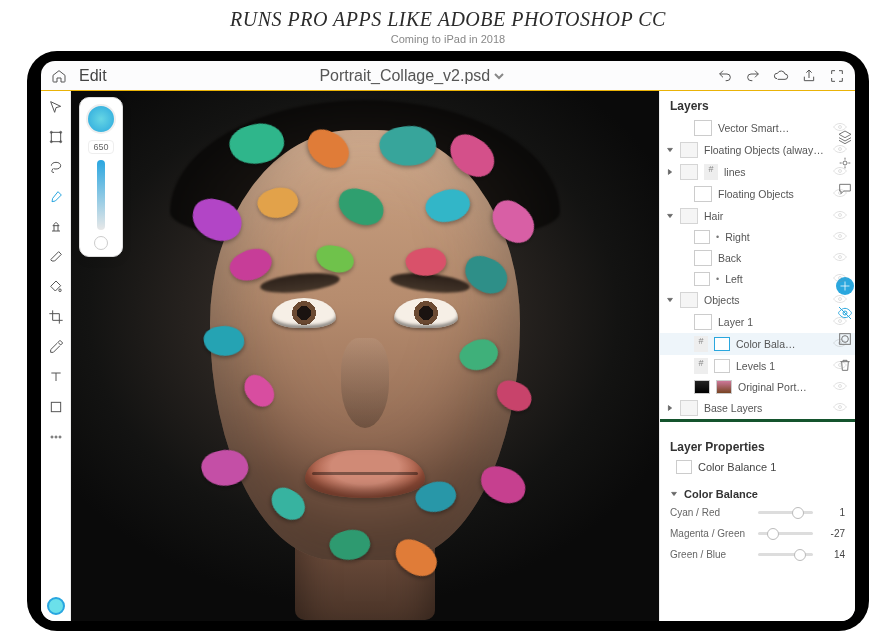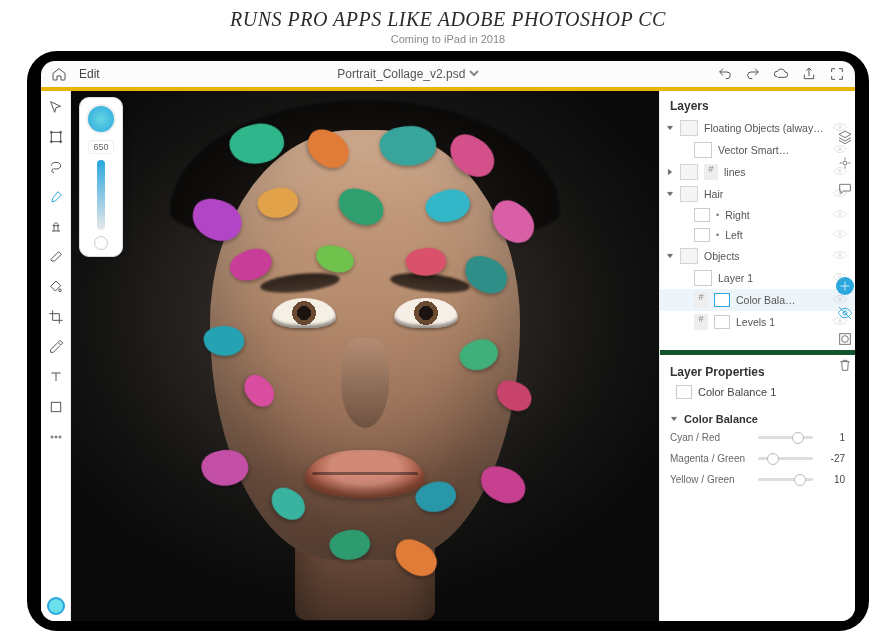--- a/index.html
+++ b/index.html
@@ -44,23 +44,23 @@
     display: flex;
     flex-direction: column;
     overflow: hidden;
   }
   
   .topbar {
     height: 30px;
     display: flex;
     align-items: center;
     padding: 0 10px;
-    font-size: 12px;
+    font-size: 16px;
     color: #444;
-    border-bottom: 4px solid #eab308;
+    border-bottom: 1px solid #eab308;
   }
   .topbar .left { display:flex; align-items:center; gap:12px; }
   .topbar .center { flex:1; text-align:center; display:flex; justify-content:center; align-items:center; gap:4px; color:#555;}
   .topbar .right { display:flex; align-items:center; gap:12px; color:#555;}
   .ico { width:16px; height:16px; display:inline-flex; align-items:center; justify-content:center; }
   .ico svg { width:100%; height:100%; stroke:#555; fill:none; stroke-width:1.5; }
   .chev svg { width:10px; height:10px; stroke:#888; fill:none; stroke-width:2; }
 
   .workarea { flex:1; display:flex; overflow:hidden; }
 
@@ -203,21 +203,21 @@
   .row.selected { background:#eef5fa; }
   .row.selected .thumb{ border-color:#2aa7de; }
   .indent1{ padding-left:20px;}
 
   .section-title {
     display:flex; align-items:center; gap:6px;
     padding:6px 10px 2px; font-size:10px; color:#666;
   }
   .section-title .tw svg{width:8px;height:8px;stroke:#666;fill:#666;}
 
-  .props { padding:4px 10px 8px; border-top:5px solid #14532d;margin-top:17px;}
+  .props { padding:12px 10px 8px; border-top:3px solid #14532d;}
   .props .propname{ display:flex; gap:6px; align-items:center; padding:4px 0 8px; font-size:11px;}
   .slider {
     display:flex; align-items:center; gap:8px; padding:5px 0;
     font-size:10px;
   }
   .slider .lab{ width:80px; color:#666;}
   .slider .track{
     flex:1; height:3px; background:#ddd; border-radius:2px; position:relative;
   }
   .slider .knob{
@@ -429,56 +429,65 @@
                 <rect x="4" y="4" width="16" height="16"></rect>
                 <circle cx="12" cy="12" r="5"></circle>
               </svg></span>
           <span class="ri"><svg viewBox="0 0 24 24">
                 <path d="M5 7h14M9 7V5h6v2M7 7l1 13h8l1-13"></path>
               </svg></span>
         </div>
 
         <h4>Layers</h4>
         <div class="layer-list" id="layer-list">
+            <div class="row indent1">
+              <span class="tw"></span>
+              <span class="thumb "></span>
+              <span class="name">Vector Smart…</span>
+              <span class="eye-ico"><svg viewBox="0 0 24 14">
+                  <path d="M1 7s4-6 11-6 11 6 11 6-4 6-11 6S1 7 1 7z"></path>
+                  <circle cx="12" cy="7" r="2.5"></circle>
+                </svg></span>
+            </div>
             <div class="row">
               <span class="tw">
                 <svg viewBox="0 0 10 10">
                   <path d="M2 3l3 4 3-4z"></path>
                 </svg>
               </span>
               <span class="thumb folder"></span>
               <span class="name">Floating Objects (alway…</span>
-              <span class="eye-ico"><svg viewBox="0 0 24 14">
-                  <path d="M1 7s4-6 11-6 11 6 11 6-4 6-11 6S1 7 1 7z"></path>
-                  <circle cx="12" cy="7" r="2.5"></circle>
-                </svg></span>
-            </div>
-            <div class="row indent1">
-              <span class="tw"></span>
-              <span class="thumb "></span>
-              <span class="name">Vector Smart…</span>
               <span class="eye-ico"><svg viewBox="0 0 24 14">
                   <path d="M1 7s4-6 11-6 11 6 11 6-4 6-11 6S1 7 1 7z"></path>
                   <circle cx="12" cy="7" r="2.5"></circle>
                 </svg></span>
             </div>
             <div class="row">
               <span class="tw">
                 <svg viewBox="0 0 10 10">
                   <path d="M3 2l4 3-4 3z"></path>
                 </svg>
               </span>
               <span class="thumb folder"></span>
               <span class="thumb fx">#</span>
               <span class="name">lines</span>
               <span class="eye-ico"><svg viewBox="0 0 24 14">
                   <path d="M1 7s4-6 11-6 11 6 11 6-4 6-11 6S1 7 1 7z"></path>
                   <circle cx="12" cy="7" r="2.5"></circle>
                 </svg></span>
             </div>
+            <div class="row indent1">
+              <span class="tw"></span>
+              <span class="thumb "></span>
+              <span class="name">Floating Objects</span>
+              <span class="eye-ico"><svg viewBox="0 0 24 14">
+                  <path d="M1 7s4-6 11-6 11 6 11 6-4 6-11 6S1 7 1 7z"></path>
+                  <circle cx="12" cy="7" r="2.5"></circle>
+                </svg></span>
+            </div>
             <div class="row">
               <span class="tw">
                 <svg viewBox="0 0 10 10">
                   <path d="M2 3l3 4 3-4z"></path>
                 </svg>
               </span>
               <span class="thumb folder"></span>
               <span class="name">Hair</span>
               <span class="eye-ico"><svg viewBox="0 0 24 14">
                   <path d="M1 7s4-6 11-6 11 6 11 6-4 6-11 6S1 7 1 7z"></path>
@@ -490,20 +499,29 @@
               <span class="thumb mini"></span>
               <span style="font-size:9px;color:#777">•</span>
               <span class="name">Right</span>
               <span class="eye-ico"><svg viewBox="0 0 24 14">
                   <path d="M1 7s4-6 11-6 11 6 11 6-4 6-11 6S1 7 1 7z"></path>
                   <circle cx="12" cy="7" r="2.5"></circle>
                 </svg></span>
             </div>
             <div class="row indent1">
               <span class="tw"></span>
+              <span class="thumb "></span>
+              <span class="name">Back</span>
+              <span class="eye-ico"><svg viewBox="0 0 24 14">
+                  <path d="M1 7s4-6 11-6 11 6 11 6-4 6-11 6S1 7 1 7z"></path>
+                  <circle cx="12" cy="7" r="2.5"></circle>
+                </svg></span>
+            </div>
+            <div class="row indent1">
+              <span class="tw"></span>
               <span class="thumb mini"></span>
               <span style="font-size:9px;color:#777">•</span>
               <span class="name">Left</span>
               <span class="eye-ico"><svg viewBox="0 0 24 14">
                   <path d="M1 7s4-6 11-6 11 6 11 6-4 6-11 6S1 7 1 7z"></path>
                   <circle cx="12" cy="7" r="2.5"></circle>
                 </svg></span>
             </div>
             <div class="row">
               <span class="tw">
@@ -535,20 +553,43 @@
               <span class="eye-ico"><svg viewBox="0 0 24 14">
                   <path d="M1 7s4-6 11-6 11 6 11 6-4 6-11 6S1 7 1 7z"></path>
                   <circle cx="12" cy="7" r="2.5"></circle>
                 </svg></span>
             </div>
             <div class="row indent1">
               <span class="tw"></span>
               <span class="thumb fx">#</span>
               <span class="thumb mini"></span>
               <span class="name">Levels 1</span>
+              <span class="eye-ico"><svg viewBox="0 0 24 14">
+                  <path d="M1 7s4-6 11-6 11 6 11 6-4 6-11 6S1 7 1 7z"></path>
+                  <circle cx="12" cy="7" r="2.5"></circle>
+                </svg></span>
+            </div>
+            <div class="row indent1">
+              <span class="tw"></span>
+              <span class="thumb mini" style="background:linear-gradient(#222,#000)"></span>
+              <span class="thumb mini" style="background:linear-gradient(#c79,#742)"></span>
+              <span class="name">Original Port…</span>
+              <span class="eye-ico"><svg viewBox="0 0 24 14">
+                  <path d="M1 7s4-6 11-6 11 6 11 6-4 6-11 6S1 7 1 7z"></path>
+                  <circle cx="12" cy="7" r="2.5"></circle>
+                </svg></span>
+            </div>
+            <div class="row">
+              <span class="tw">
+                <svg viewBox="0 0 10 10">
+                  <path d="M3 2l4 3-4 3z"></path>
+                </svg>
+              </span>
+              <span class="thumb folder"></span>
+              <span class="name">Base Layers</span>
               <span class="eye-ico"><svg viewBox="0 0 24 14">
                   <path d="M1 7s4-6 11-6 11 6 11 6-4 6-11 6S1 7 1 7z"></path>
                   <circle cx="12" cy="7" r="2.5"></circle>
                 </svg></span>
             </div>
           </div>
 
         <div class="props">
           <div class="section-title" style="font-weight:600;color:#333;font-size:12px;padding-left:0">
             <span>Layer Properties</span>
@@ -575,25 +616,25 @@
                 <span class="val">1</span>
               </div>
               <div class="slider">
                 <span class="lab">Magenta / Green</span>
                 <span class="track">
                   <span class="knob" style="left:28%"></span>
                 </span>
                 <span class="val">-27</span>
               </div>
               <div class="slider">
-                <span class="lab">Yellow / Green</span>
+                <span class="lab">Green / Blue</span>
                 <span class="track">
                   <span class="knob" style="left:76%"></span>
                 </span>
-                <span class="val">10</span>
+                <span class="val">14</span>
               </div>
             </div>
         </div>
       </div>
     </div>
 
     <div class="brush-pop">
       <div class="big"></div>
       <div class="val">650</div>
       <div class="bar"></div>

